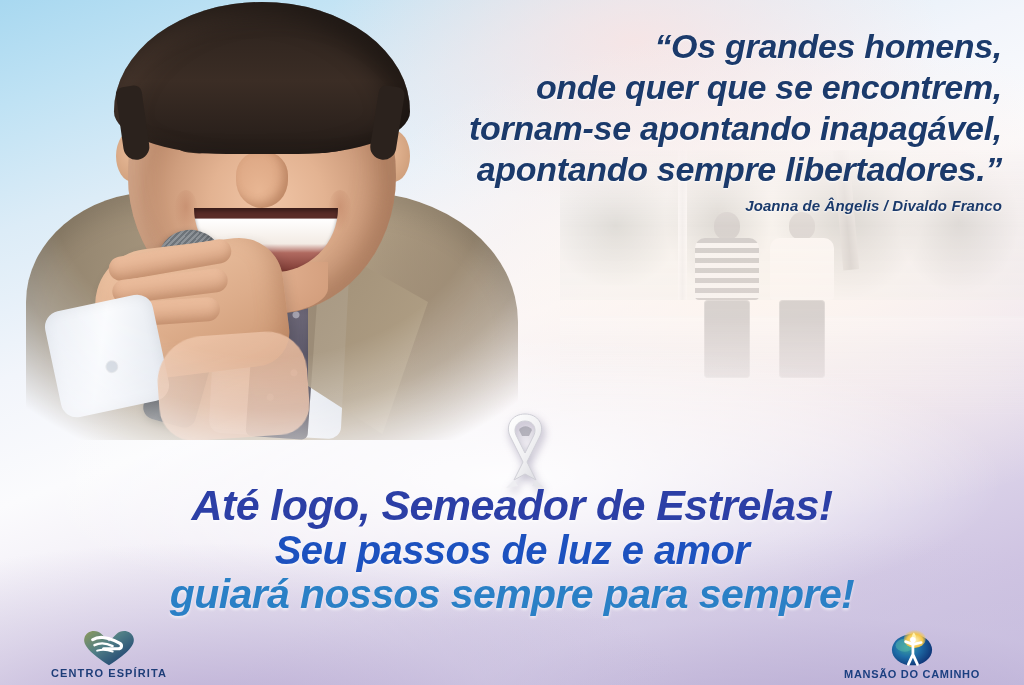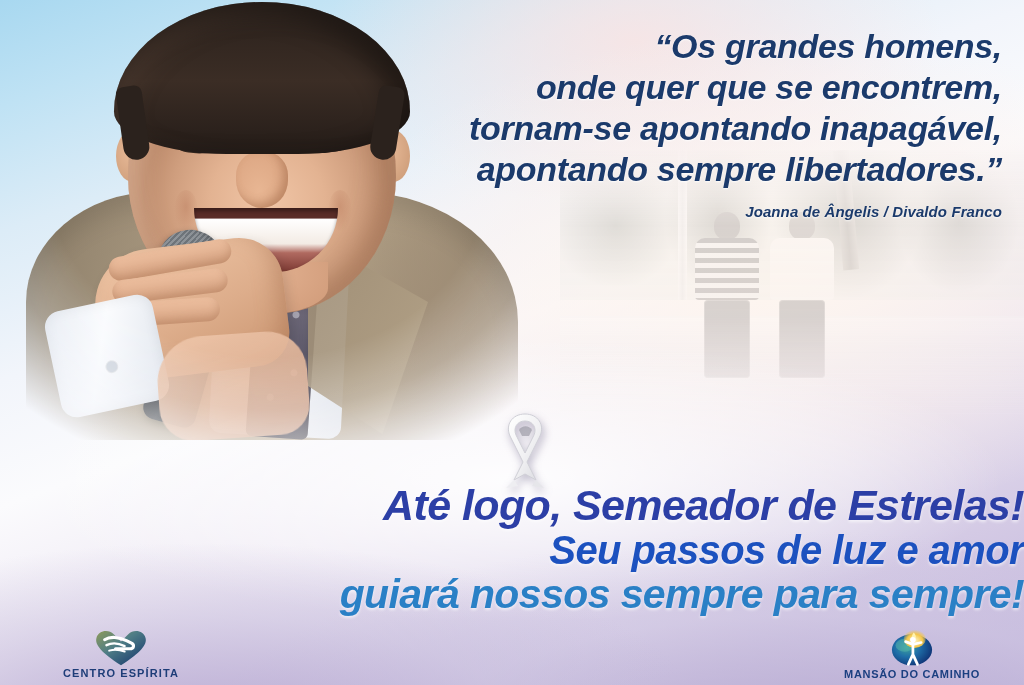--- a/index.html
+++ b/index.html
@@ -162,39 +162,39 @@
     background:linear-gradient(160deg,rgba(238,198,170,.92),rgba(214,165,136,.9));
     transform:rotate(-4deg);filter:blur(.4px);}
 
   
   .quote{position:absolute;right:22px;top:26px;width:560px;text-align:right;}
   .quote .line{
     font-style:italic;font-weight:700;color:#1b3a6b;
     font-size:34px;line-height:1.21;letter-spacing:-.3px;white-space:nowrap;
     text-shadow:0 1px 2px rgba(255,255,255,.85);}
   .quote .attr{
-    margin-top:12px;font-style:italic;font-weight:700;color:#1b3a6b;
+    margin-top:6px;font-style:italic;font-weight:700;color:#1b3a6b;
     font-size:15px;letter-spacing:.1px;text-shadow:0 1px 2px rgba(255,255,255,.8);}
 
   
   .ribbon{position:absolute;left:492px;top:410px;width:66px;height:82px;
     filter:drop-shadow(2px 4px 4px rgba(90,80,120,.38));}
 
   
-  .headline{position:absolute;left:0;right:0;top:484px;text-align:right;}
+  .headline{position:absolute;left:0;right:0;top:484px;text-align:center;}
   .headline div{
     font-style:italic;font-weight:700;letter-spacing:-.6px;white-space:nowrap;
     text-shadow:0 2px 3px rgba(255,255,255,.6);}
   .hl1{font-size:43px;line-height:1.0;color:#2c3fa6;}
   .hl2{font-size:40px;line-height:1.05;color:#1c51bf;margin-top:2px;}
   .hl3{font-size:41px;line-height:1.05;color:#2a80c6;margin-top:2px;}
 
   
   .logo{position:absolute;bottom:4px;text-align:center;}
-  .logo.left{left:16px;width:210px;}
+  .logo.left{left:4px;width:210px;}
   .logo.right{right:6px;width:212px;}
   .logo .mark{height:40px;display:flex;align-items:center;justify-content:center;}
   .logo .t1{font-size:11px;font-weight:700;letter-spacing:1.1px;color:#1e3d78;line-height:1.25;}
   .logo .t2{font-size:15px;font-weight:700;letter-spacing:.4px;color:#16356e;line-height:1.2;}
   .logo .t3{font-size:11px;font-weight:700;letter-spacing:.7px;color:#1b3f80;line-height:1.2;}
 </style>
 </head>
 <body>
 
 <div class="poster">

